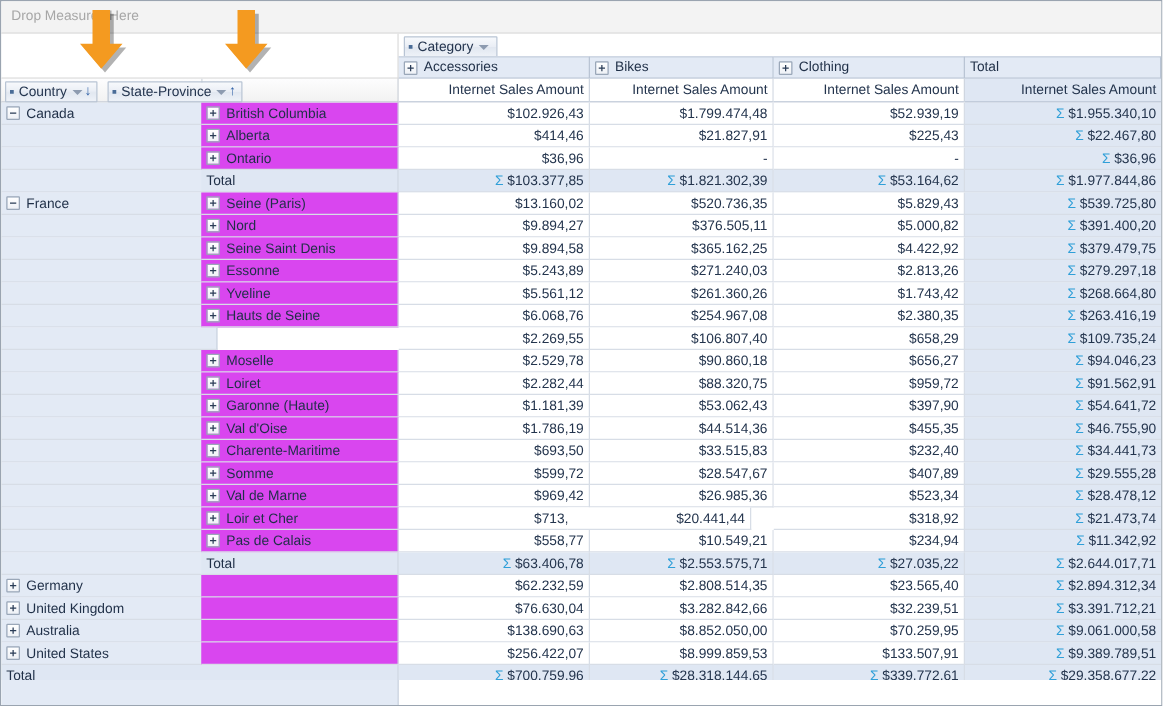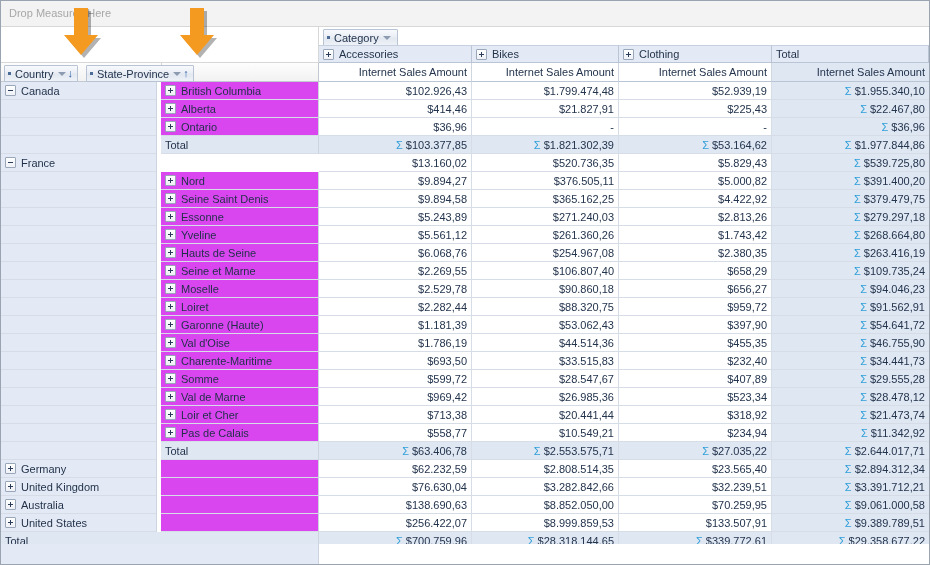--- a/index.html
+++ b/index.html
@@ -206,21 +206,21 @@
     box-sizing: border-box;
     border-right: 1px solid #d7dde6;
     border-bottom: 1px solid #d7dde6;
     font-size: 11px;
     display: flex;
     align-items: center;
     white-space: nowrap;
     overflow: hidden;
   }
   .cell.country {
-    left: 0; width: 156px;
+    left: 0; width: 173px;
     background: #e3eaf5;
     padding-left: 4px;
     color: #1f2f47;
     border-right: 1px solid #ccd4e0;
   }
   .cell.country.blank { }
   .cell.state {
     left: 160px; width: 158px;
     background: #d946ef;
     padding-left: 4px;
@@ -423,20 +423,24 @@
         <div class="cell val m3 totcol sub" style="left: 771px; width: 157px;">
           <span class="sigma">Σ</span>
           <span>$1.977.844,86</span>
         </div>
       </div>
       <div class="grid-row">
         <div class="cell country">
           <span class="expander "></span>
           <span class="rowlabel-text">France</span>
         </div>
+        <div class="cell state">
+          <span class="expander plus"></span>
+          <span class="rowlabel-text">Seine (Paris)</span>
+        </div>
         <div class="cell val m0" style="left: 318px; width: 153px;">
           <span>$13.160,02</span>
         </div>
         <div class="cell val m1" style="left: 471px; width: 147px;">
           <span>$520.736,35</span>
         </div>
         <div class="cell val m2" style="left: 618px; width: 153px;">
           <span>$5.829,43</span>
         </div>
         <div class="cell val m3 totcol" style="left: 771px; width: 157px;">
@@ -539,24 +543,20 @@
         <div class="cell val m2" style="left: 618px; width: 153px;">
           <span>$2.380,35</span>
         </div>
         <div class="cell val m3 totcol" style="left: 771px; width: 157px;">
           <span class="sigma">Σ</span>
           <span>$263.416,19</span>
         </div>
       </div>
       <div class="grid-row">
         <div class="cell country blank"></div>
-        <div class="cell state">
-          <span class="expander plus"></span>
-          <span class="rowlabel-text">Seine et Marne</span>
-        </div>
         <div class="cell val m0" style="left: 318px; width: 153px;">
           <span>$2.269,55</span>
         </div>
         <div class="cell val m1" style="left: 471px; width: 147px;">
           <span>$106.807,40</span>
         </div>
         <div class="cell val m2" style="left: 618px; width: 153px;">
           <span>$658,29</span>
         </div>
         <div class="cell val m3 totcol" style="left: 771px; width: 157px;">
@@ -706,21 +706,21 @@
       </div>
       <div class="grid-row">
         <div class="cell country blank"></div>
         <div class="cell state">
           <span class="expander plus"></span>
           <span class="rowlabel-text">Loir et Cher</span>
         </div>
         <div class="cell val m0" style="left: 318px; width: 153px;">
           <span>$713,38</span>
         </div>
-        <div class="cell val m1" style="left: 471px; width: 147px;">
+        <div class="cell val m1" style="left: 453px; width: 147px;">
           <span>$20.441,44</span>
         </div>
         <div class="cell val m2" style="left: 618px; width: 153px;">
           <span>$318,92</span>
         </div>
         <div class="cell val m3 totcol" style="left: 771px; width: 157px;">
           <span class="sigma">Σ</span>
           <span>$21.473,74</span>
         </div>
       </div>

